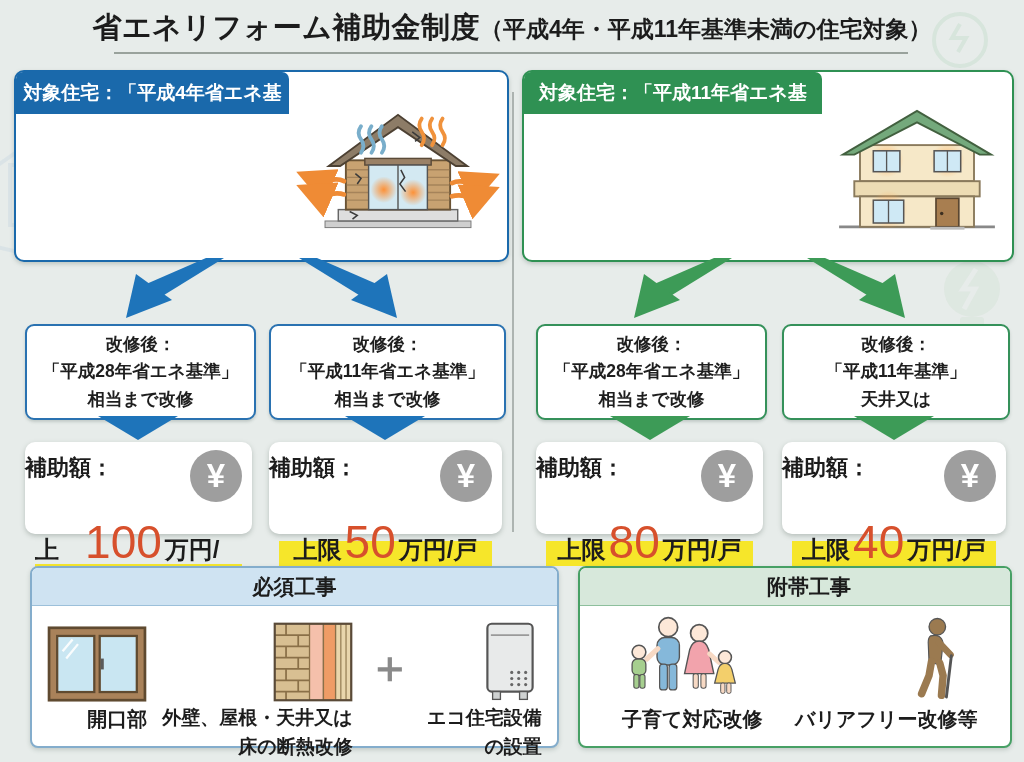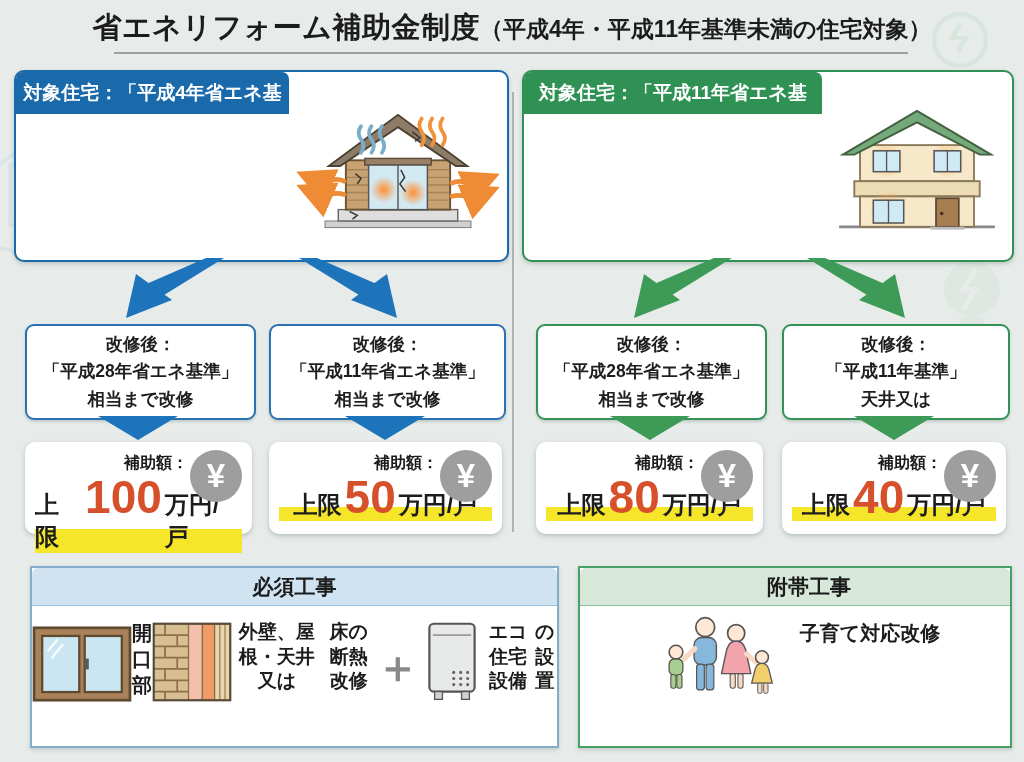--- a/index.html
+++ b/index.html
@@ -38,39 +38,39 @@
   .after-box.green{border:2.5px solid #35915a;}
 
   .tri{position:absolute;top:416px;width:0;height:0;border-left:40px solid transparent;
        border-right:40px solid transparent;}
   .tri.blue{border-top:24px solid #1e74ba;}
   .tri.green{border-top:24px solid #3d9b57;}
 
   
   .sub-box{position:absolute;top:442px;height:92px;background:#fff;border-radius:10px;
            box-shadow:0 2px 5px rgba(110,125,118,.4);}
-  .sub-label{margin-top:11px;text-align:right;padding-right:64px;font-size:16px;font-weight:bold;color:#1c1c1c;}
+  .sub-label{margin-top:11px;text-align:left;padding-right:64px;font-size:22px;font-weight:bold;color:#1c1c1c;}
   .coin{position:absolute;top:8px;right:10px;width:52px;height:52px;border-radius:50%;
         background:#9e9e9e;color:#fff;font-size:33px;font-weight:bold;text-align:center;line-height:52px;}
   .amount-line{display:flex;justify-content:center;align-items:baseline;margin:0 10px;
                background:linear-gradient(to top,#f6e62a 0 30%,transparent 30%);}
   .amount-pre,.amount-unit{font-size:24px;font-weight:bold;color:#1c1c1c;}
-  .amount-num{font-size:46px;font-weight:bold;color:#d7502c;line-height:1;padding:0 3px;}
-
-  
-  .bottom-box{position:absolute;top:566px;height:178px;background:#fff;border-radius:0;
+  .amount-num{font-size:46px;font-weight:normal;color:#d7502c;line-height:1;padding:0 3px;margin-top:36px;}
+
+  
+  .bottom-box{position:absolute;top:566px;height:178px;background:#fff;border-radius:8px;
               display:flex;flex-direction:column;box-shadow:0 2px 4px rgba(110,125,118,.3);}
   .bottom-box.blue{left:30px;width:525px;border:2px solid #84adcc;}
   .bottom-box.green{left:578px;width:430px;border:2px solid #47a065;}
   .bottom-box .bhdr{height:37px;line-height:37px;text-align:center;font-size:21px;font-weight:bold;
                     color:#1c1c1c;border-radius:6px 6px 0 0;}
   .bottom-box.blue .bhdr{background:#cfe3f2;border-bottom:1px solid #9cc0da;}
   .bottom-box.green .bhdr{background:#d7e8db;border-bottom:1px solid #8dbf9c;padding-left:28px;}
   .bottom-box .bbody{flex:1;display:flex;justify-content:space-evenly;align-items:flex-start;padding-top:10px;}
-  .bw-item{display:flex;flex-direction:row;align-items:flex-start;}
+  .bw-item{display:flex;flex-direction:column;align-items:flex-end;}
   .bw-icon{height:86px;display:flex;align-items:flex-end;justify-content:center;}
   .bw-label{font-size:19px;font-weight:bold;color:#1c1c1c;text-align:center;line-height:1.3;margin-top:4px;}
   .bw-label.lg{font-size:20px;}
   .plus-sign{font-size:44px;font-weight:bold;color:#8a8a8a;margin-top:22px;}
 </style>
 </head>
 <body>
 
 <div class="page">
 
@@ -372,16 +372,29 @@
             <line x1="110" y1="44" x2="121" y2="54" stroke="#f7d9c4" stroke-width="5.5" stroke-linecap="round"></line>
 
             <circle cx="128" cy="48" r="7.5" fill="#fde8d8" stroke="#555" stroke-width="1.8"></circle>
             <path d="M128,55 q6,0 8,7 l4,16 l-24,0 l4,-16 q2,-7 8,-7 z" fill="#f3cf6b" stroke="#555" stroke-width="1.5"></path>
             <rect x="123" y="78" width="5" height="12" rx="2" fill="#f7d9c4" stroke="#555" stroke-width="1.1"></rect>
             <rect x="130" y="78" width="5" height="12" rx="2" fill="#f7d9c4" stroke="#555" stroke-width="1.1"></rect>
           </svg>
         </div>
         <div class="bw-label lg">子育て対応改修</div>
       </div>
+      <div class="bw-item">
+        <div class="bw-icon">
+          <svg width="86" height="86" viewBox="0 0 96 104">
+            <circle cx="52" cy="13" r="10" fill="#9b7a50" stroke="#555" stroke-width="1.6"></circle>
+            <path d="M44,24 q13,-3 15,9 l-3,26 l-14,-3 l-1,-24 q0,-6 3,-8 z" fill="#9b7a50" stroke="#555" stroke-width="1.4"></path>
+            <path d="M45,55 l-3,17 l-9,22" fill="none" stroke="#9b7a50" stroke-width="9" stroke-linecap="round"></path>
+            <path d="M55,57 l4,15 l-2,24" fill="none" stroke="#9b7a50" stroke-width="9" stroke-linecap="round"></path>
+            <path d="M54,32 l14,15" fill="none" stroke="#9b7a50" stroke-width="8" stroke-linecap="round"></path>
+            <line x1="69" y1="48" x2="63" y2="98" stroke="#555" stroke-width="3.5" stroke-linecap="round"></line>
+          </svg>
+        </div>
+        <div class="bw-label lg">バリアフリー改修等</div>
+      </div>
     </div>
   </div>
 
 </div>
 
 </body></html>

